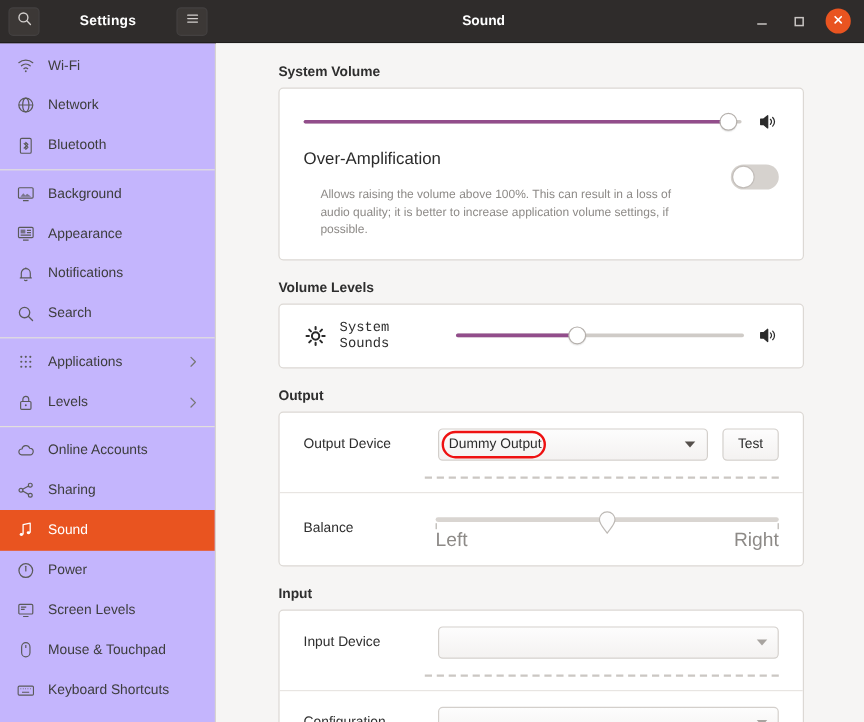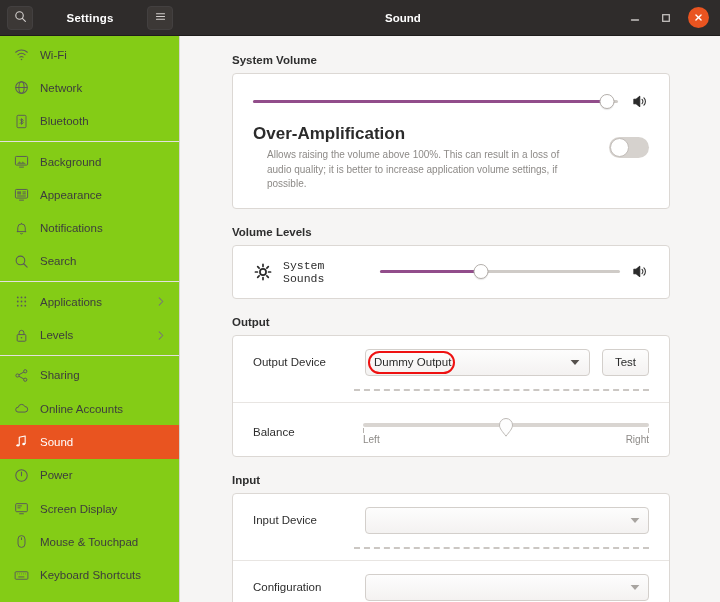--- a/index.html
+++ b/index.html
@@ -34,21 +34,21 @@
   .close-btn {
     width: 21px; height: 21px; border-radius: 50%; background: #e95420;
     display: flex; align-items: center; justify-content: center; cursor: pointer;
   }
 
   
   .body { flex: 1; display: flex; min-height: 0; background:#f6f5f4; }
 
   
   .sidebar {
-    width: 180px; min-width:180px; background: #84cc16; border-right: 1px solid #d8d4d0;
+    width: 180px; min-width:180px; background: #c4b5fd; border-right: 1px solid #d8d4d0;
     overflow: hidden; padding-top: 2px;
   }
   .nav-item {
     height: 33.3px; display: flex; align-items: center; gap: 11px;
     padding: 0 13px; cursor: pointer; color: #3d3d3d; font-size: 11.5px;
     position: relative;
   }
   .nav-item .ic { width: 16px; height: 16px; display:flex; align-items:center; justify-content:center; flex:none; color:#5a5a5a; }
   .nav-item .ic svg { display:block; }
   .nav-item .lbl { flex: 1; white-space: nowrap; }
@@ -75,21 +75,21 @@
   .sfill { position: absolute; left: 0; height: 3px; border-radius: 2px; background: #924d8b; }
   .sknob {
     position: absolute; width: 15px; height: 15px; border-radius: 50%;
     background: #ffffff; border: 1px solid #b5b0ac; transform: translateX(-50%);
     box-shadow: 0 1px 1px rgba(0,0,0,.10);
   }
   .spk { width: 18px; height: 18px; flex: none; color: #2b2b2b; display:flex; align-items:center; justify-content:center; }
 
   .oa-row { padding: 10px 20px 16px 20px; display: flex; align-items: flex-start; gap: 12px; }
   .oa-text { flex: 1; }
-  .oa-title { font-size: 17px; font-weight: bold; color: #2b2b2b; margin-bottom: 4px; }
+  .oa-title { font-size: 14px; font-weight: normal; color: #2b2b2b; margin-bottom: 16px; }
   .oa-desc { font-size: 10px; color: #8d8a87; line-height: 1.45; padding-left: 14px; max-width: 330px; }
   .toggle {
     width: 40px; height: 21px; border-radius: 11px; background: #d6d2ce;
     position: relative; flex: none; cursor: pointer; margin-top: 13px;
   }
   .toggle .knob {
     position: absolute; top: 1px; left: 1px; width: 19px; height: 19px;
     border-radius: 50%; background: #ffffff; border: 1px solid #c2bdb9;
   }
 
@@ -120,21 +120,21 @@
   .brow { display: flex; align-items: flex-start; padding: 14px 20px 11px 20px; gap: 10px; }
   .brow-label { width: 100px; flex: none; font-size: 11.5px; color: #2e2e2e; padding-top: 9px; }
   .balance-area { flex: 1; position: relative; padding-top: 6px; }
   .btrack { position: relative; height: 4px; border-radius: 2px; background: #d9d5d1; }
   .bknob {
     position: absolute; left: 50%; top: -6px; transform: translateX(-50%);
     width: 15px; height: 20px; color: #ffffff;
   }
   .bticks { position: relative; height: 8px; }
   .btick { position: absolute; top: 1px; width: 1px; height: 5px; background: #b7b3af; }
-  .blabels { display: flex; justify-content: space-between; font-size: 10px; color: #8d8a87; margin-top: -1px; }
+  .blabels { display: flex; justify-content: space-between; font-size: 16px; color: #8d8a87; margin-top: -1px; }
 
   
   .annot {
     position: absolute; border: 2px solid #ee1111; border-radius: 13px;
     pointer-events: none;
   }
   .scroll-cut { height: 10px; }
 </style>
 </head>
 <body>
@@ -313,40 +313,40 @@
           <svg width="8" height="11" viewBox="0 0 8 12" fill="none" stroke="currentColor" stroke-width="1.15" stroke-linecap="round" stroke-linejoin="round">
               <polyline points="2,2 6,6 2,10"></polyline>
             </svg>
         </span>
       </div>
 
       <div class="nav-sep"></div>
 
       <div class="nav-item">
         <span class="ic">
+          <svg width="15" height="15" viewBox="0 0 16 16" fill="none" stroke="currentColor" stroke-width="1.05" stroke-linejoin="round">
+            <path d="M4.3 11.8a2.6 2.6 0 0 1 .3-5.2 3.6 3.6 0 0 1 6.9-.7 2.9 2.9 0 0 1 .3 5.9z"></path>
+          </svg>
+        </span>
+        <span class="lbl">Online Accounts</span>
+      </div>
+
+      <div class="nav-item">
+        <span class="ic">
           <svg width="15" height="15" viewBox="0 0 16 16" fill="none" stroke="currentColor" stroke-width="1.05">
             <circle cx="12" cy="3.5" r="1.7"></circle>
               <circle cx="3.7" cy="8" r="1.7"></circle>
               <circle cx="12" cy="12.5" r="1.7"></circle>
             <line x1="5.2" y1="7.2" x2="10.5" y2="4.3"></line>
               <line x1="5.2" y1="8.8" x2="10.5" y2="11.7"></line>
           </svg>
         </span>
         <span class="lbl">Sharing</span>
       </div>
 
-      <div class="nav-item">
-        <span class="ic">
-          <svg width="15" height="15" viewBox="0 0 16 16" fill="none" stroke="currentColor" stroke-width="1.05" stroke-linejoin="round">
-            <path d="M4.3 11.8a2.6 2.6 0 0 1 .3-5.2 3.6 3.6 0 0 1 6.9-.7 2.9 2.9 0 0 1 .3 5.9z"></path>
-          </svg>
-        </span>
-        <span class="lbl">Online Accounts</span>
-      </div>
-
       <div class="nav-item selected">
         <span class="ic">
           <svg width="15" height="15" viewBox="0 0 16 16" fill="none" stroke="currentColor" stroke-width="1.15" stroke-linecap="round" stroke-linejoin="round">
             <path d="M5.6 11.6V3.5l6.3-1.4v8"></path>
               <ellipse cx="4.1" cy="12.1" rx="1.6" ry="1.3" fill="currentColor" stroke="none"></ellipse>
             <ellipse cx="10.4" cy="10.6" rx="1.6" ry="1.3" fill="currentColor" stroke="none"></ellipse>
           </svg>
         </span>
         <span class="lbl">Sound</span>
       </div>
@@ -363,21 +363,21 @@
 
       <div class="nav-item">
         <span class="ic">
           <svg width="15" height="15" viewBox="0 0 16 16" fill="none" stroke="currentColor" stroke-width="1.05">
             <rect x="1.8" y="2.8" width="12.4" height="8.6" rx="1"></rect>
               <line x1="5.6" y1="13.6" x2="10.4" y2="13.6"></line>
             <line x1="3.7" y1="5.2" x2="8.4" y2="5.2"></line>
               <line x1="3.7" y1="7.3" x2="7" y2="7.3"></line>
           </svg>
         </span>
-        <span class="lbl">Screen Display</span>
+        <span class="lbl">Screen Levels</span>
       </div>
 
       <div class="nav-item">
         <span class="ic">
           <svg width="15" height="15" viewBox="0 0 16 16" fill="none" stroke="currentColor" stroke-width="1.05">
             <rect x="4.3" y="1.7" width="7.4" height="12.6" rx="3.7"></rect>
               <line x1="8" y1="3.7" x2="8" y2="6.4"></line>
           </svg>
         </span>
         <span class="lbl">Mouse &amp; Touchpad</span>

